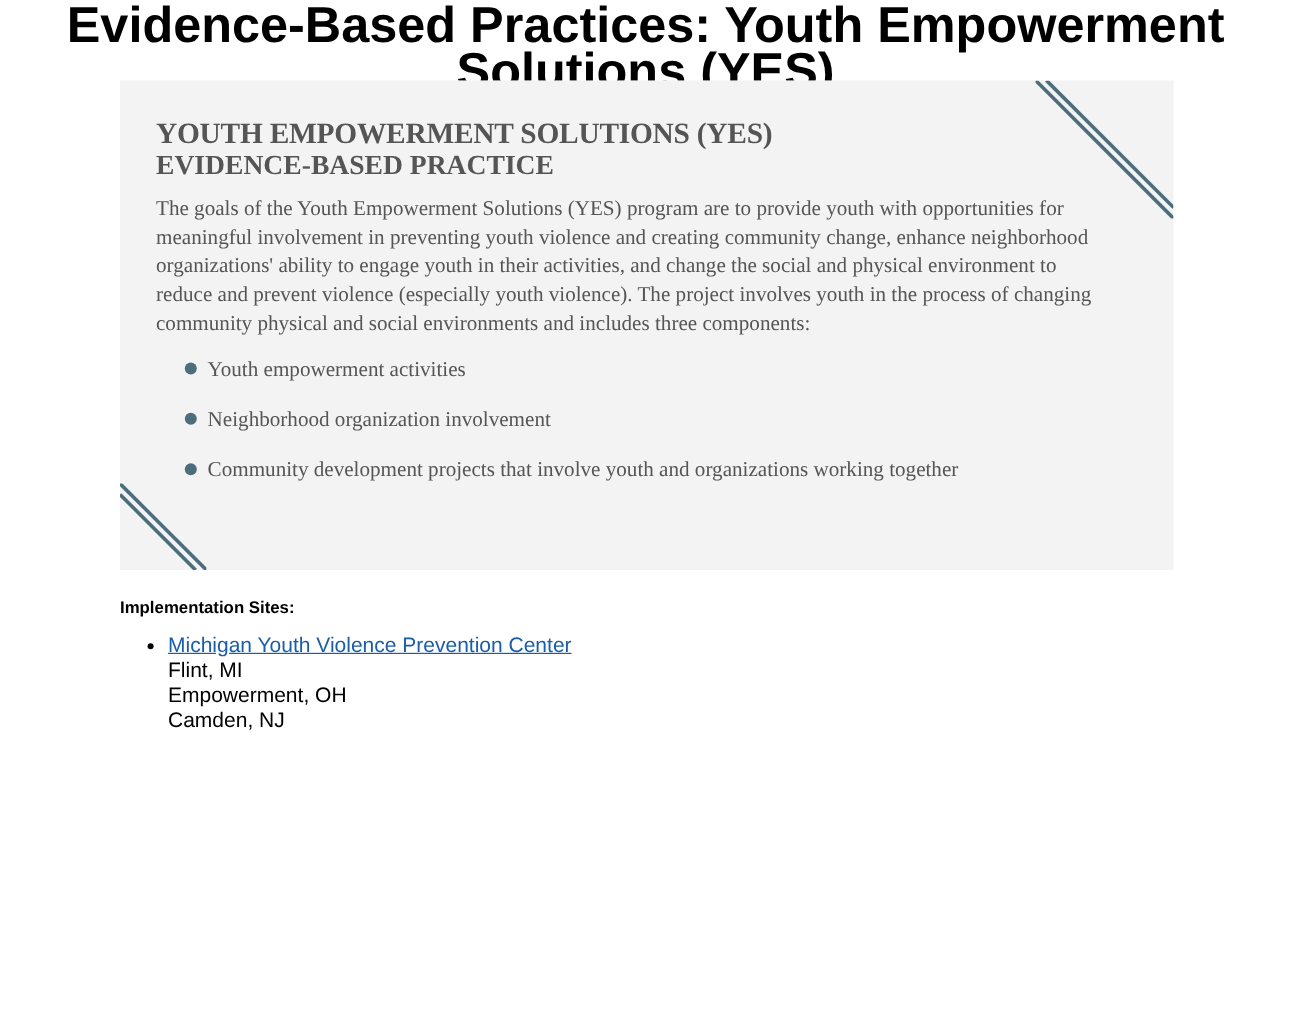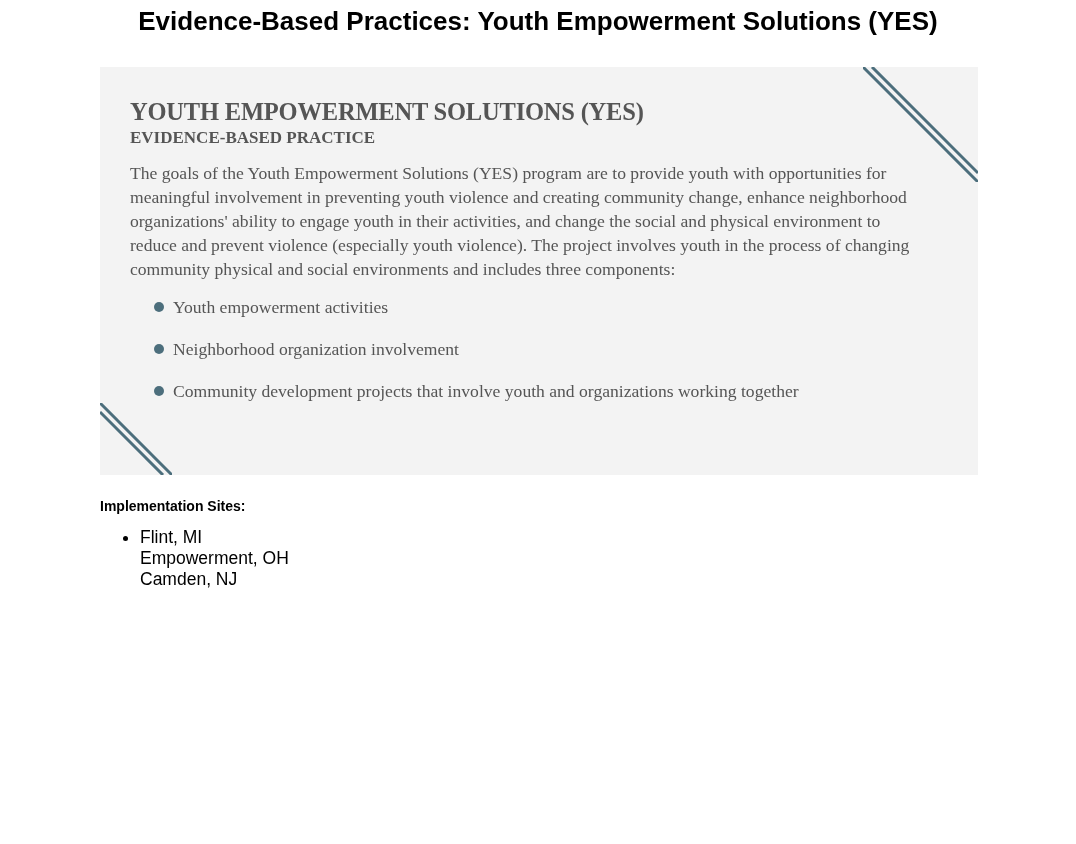--- a/index.html
+++ b/index.html
@@ -16,21 +16,21 @@
       color: #000;
     }
     .page-title {
       position: absolute;
       top: 2px;
       left: 0;
       width: 1076px;
       text-align: center;
       font-family: "Liberation Sans", sans-serif;
       font-weight: bold;
-      font-size: 26px;
+      font-size: 42px;
       line-height: 38px;
       margin: 0;
       color: #000;
     }
     .card {
       position: absolute;
       left: 100px;
       top: 67px;
       width: 878px;
       height: 408px;
@@ -64,21 +64,21 @@
     .card-heading {
       margin: 0;
       font-size: 24.5px;
       font-weight: bold;
       line-height: 30px;
       letter-spacing: -0.2px;
       color: #555555;
     }
     .card-subheading {
       margin: 0;
-      font-size: 17px;
+      font-size: 23px;
       font-weight: bold;
       line-height: 22px;
       color: #555555;
     }
     .card-body {
       margin: 12px 0 0 0;
       font-size: 17.6px;
       line-height: 24px;
       color: #555555;
       width: 800px;
@@ -171,17 +171,18 @@
         <span>Community development projects that involve youth and organizations working together</span>
       </li>
     </ul>
   </div>
 </section>
 
 <h3 class="sites-heading">Implementation Sites:</h3>
 
 <ul class="sites-list">
   <li>
+    <a href="#">Michigan Youth Violence Prevention Center</a>
     <span class="site-location">Flint, MI</span>
     <span class="site-location">Empowerment, OH</span>
     <span class="site-location">Camden, NJ</span>
   </li>
 </ul>
 
 </body></html>

